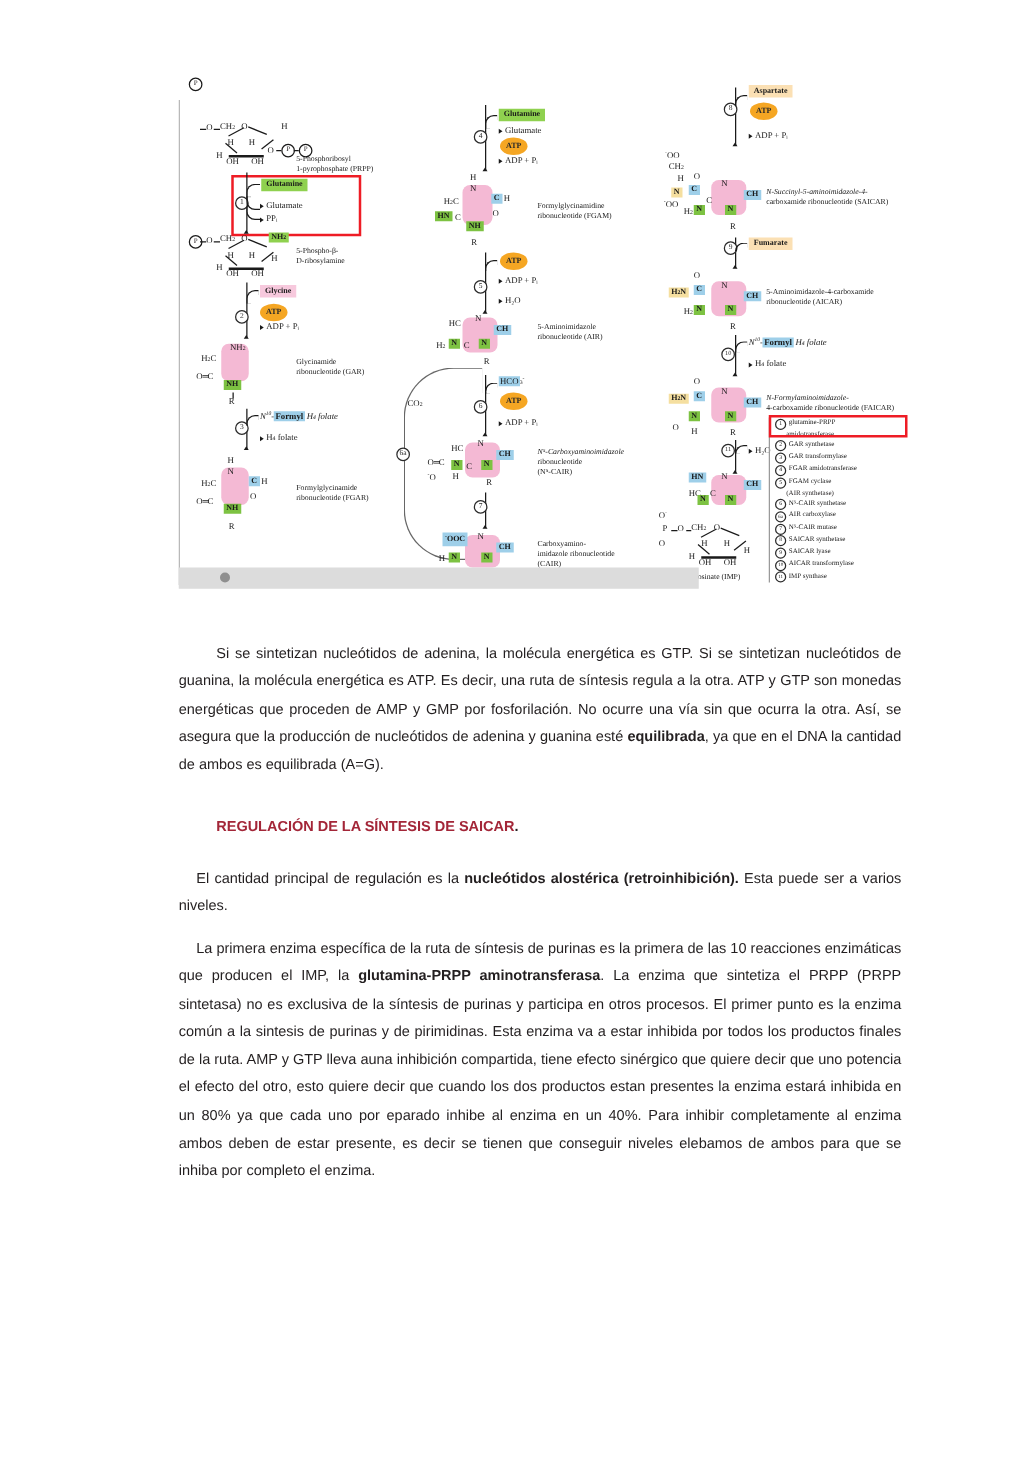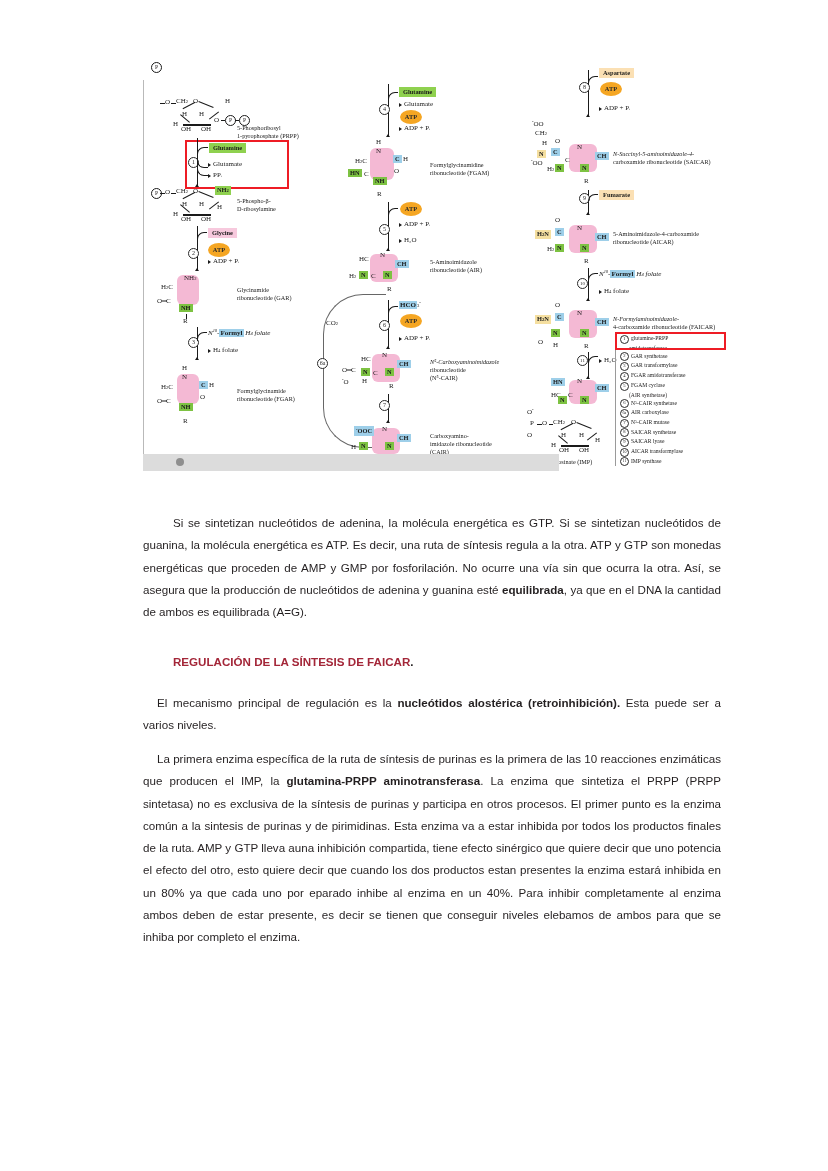--- a/index.html
+++ b/index.html
@@ -418,21 +418,21 @@
       <div class="cname" style="left:82px; top:196px;"><span>5-Aminoimidazole</span><br><span>ribonucleotide (AIR)</span></div>
 
       <div style="position:absolute; left:-25px; top:232px; width:62px; height:152px; border:1px solid #666; border-right:none; border-top-left-radius:40px; border-bottom-left-radius:40px;"></div>
       <div class="stepnum" style="left:-31px; top:296px;">6a</div>
       <div class="node" style="left:-22px; top:258px;">CO<span style="font-size:4.6px">2</span></div>
 
       <div class="vline" style="left:40px; top:238px; height:48px;"></div>
       <div class="arrowhead" style="left:37.6px; top:284px; transform:rotate(180deg);"></div>
       <div class="stepnum" style="left:31px; top:258px;">6</div>
       <div class="bend-up" style="left:40px; top:244px; width:9px; height:8px;"></div>
-      <div class="node" style="left:51px; top:239px;"><span class="hl-blue" style="font-weight:bold;">HCO</span><span style="font-size:4.6px">3</span><span style="font-size:4.6px;vertical-align:super">-</span></div>
+      <div class="node" style="left:51px; top:239px;"><span class="hl-blue" style="font-weight:normal;">HCO</span><span style="font-size:4.6px">3</span><span style="font-size:4.6px;vertical-align:super">-</span></div>
       <div class="atp" style="left:52px; top:252px;">ATP</div>
       <div class="arrowhead right" style="left:51px; top:275px;"></div>
       <div class="node" style="left:56px; top:273px;">ADP + Pᵢ</div>
 
       <div class="hl-pinkring" style="left:24px; top:292px; width:28px; height:28px;"></div>
       <div class="node" style="left:13px; top:294px;">HC</div>
       <div class="node" style="left:34px; top:290px;">N</div>
       <div class="tag" style="left:49px; top:298px; background:#9ecfe9; padding:1px 2px; font-size:6.4px;">CH</div>
       <div class="node" style="left:-6px; top:305px;">O<span style="letter-spacing:-1px">═</span>C</div>
       <div class="tag" style="left:13px; top:306px; background:#7dc242; padding:1px 2px; font-size:6.4px;">N</div>
@@ -622,24 +622,24 @@
 
     <div class="fig-scrollbar"></div>
     <div class="fig-scroll-dot"></div>
   </div>
 
   <div class="body-text" id="p1">
     <p class="indent"><span>Si se sintetizan nucleótidos de adenina, la molécula energética es GTP. Si se sintetizan nucleótidos de guanina, la molécula energética es ATP. Es decir, una ruta de síntesis regula a la otra. ATP y GTP son monedas energéticas que proceden de AMP y GMP por fosforilación. No ocurre una vía sin que ocurra la otra. Así, se asegura que la producción de nucleótidos de adenina y guanina esté </span><b>equilibrada</b><span>, ya que en el DNA la cantidad de ambos es equilibrada (A=G).</span></p>
   </div>
 
   <div class="section-head" id="head1">
-    <span>REGULACIÓN DE LA SÍNTESIS DE FAICAR</span><span class="dot">.</span>
+    <span>REGULACIÓN DE LA SÍNTESIS DE SAICAR</span><span class="dot">.</span>
   </div>
 
   <div class="body-text" id="p2">
-    <p class="indent-sm"><span>El mecanismo principal de regulación es la </span><b>nucleótidos alostérica (retroinhibición).</b><span> Esta puede ser a varios niveles.</span></p>
+    <p class="indent-sm"><span>El cantidad principal de regulación es la </span><b>nucleótidos alostérica (retroinhibición).</b><span> Esta puede ser a varios niveles.</span></p>
   </div>
 
   <div class="body-text" id="p3">
     <p class="indent-sm"><span>La primera enzima específica de la ruta de síntesis de purinas es la primera de las 10 reacciones enzimáticas que producen el IMP, la </span><b>glutamina-PRPP aminotransferasa</b><span>. La enzima que sintetiza el PRPP (PRPP sintetasa) no es exclusiva de la síntesis de purinas y participa en otros procesos. El primer punto es la enzima común a la sintesis de purinas y de pirimidinas. Esta enzima va a estar inhibida por todos los productos finales de la ruta. AMP y GTP lleva auna inhibición compartida, tiene efecto sinérgico que quiere decir que uno potencia el efecto del otro, esto quiere decir que cuando los dos productos estan presentes la enzima estará inhibida en un 80% ya que cada uno por eparado inhibe al enzima en un 40%. Para inhibir completamente al enzima ambos deben de estar presente, es decir se tienen que conseguir niveles elebamos de ambos para que se inhiba por completo el enzima.</span></p>
   </div>
 
 </div>
 
 </body></html>

